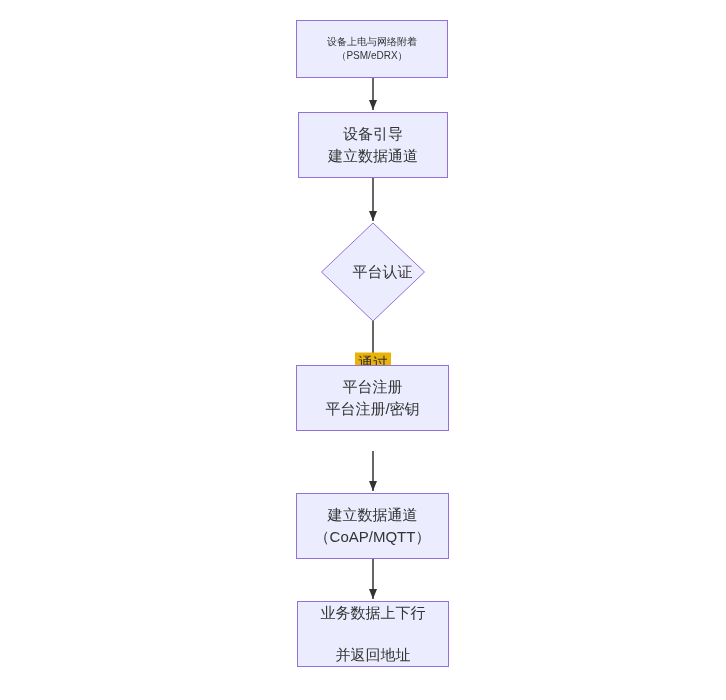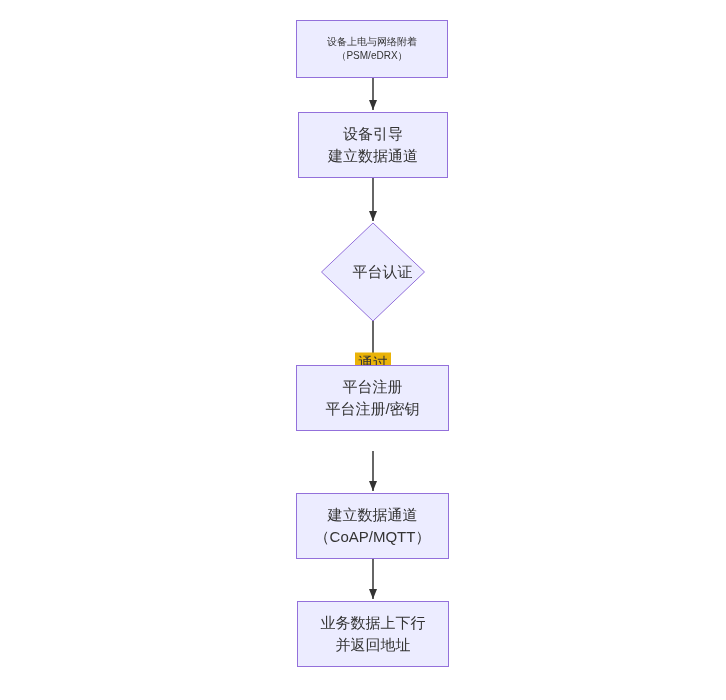--- a/index.html
+++ b/index.html
@@ -36,21 +36,21 @@
     font-size: 15px;
     line-height: 1.5;
   }
   #node-power-attach {
     left: 296px; top: 20px; width: 152px; height: 58px;
     font-size: 10px; line-height: 1.45;
   }
   #node-bootstrap   { left: 298px; top: 112px; width: 150px; height: 66px; }
   #node-register    { left: 296px; top: 365px; width: 153px; height: 66px; }
   #node-channel     { left: 296px; top: 493px; width: 153px; height: 66px; }
-  #node-business    { left: 297px; top: 601px; width: 152px; height: 66px; }
+  #node-business    { left: 297px; top: 601px; width: 152px; height: 66px; justify-content: space-between; }
   .diamond-label {
     position: absolute;
     left: 332px; top: 261px; width: 101px;
     text-align: center;
     color: #333333;
     font-size: 15px;
     line-height: 1.4;
   }
   .edge-label {
     position: absolute;

